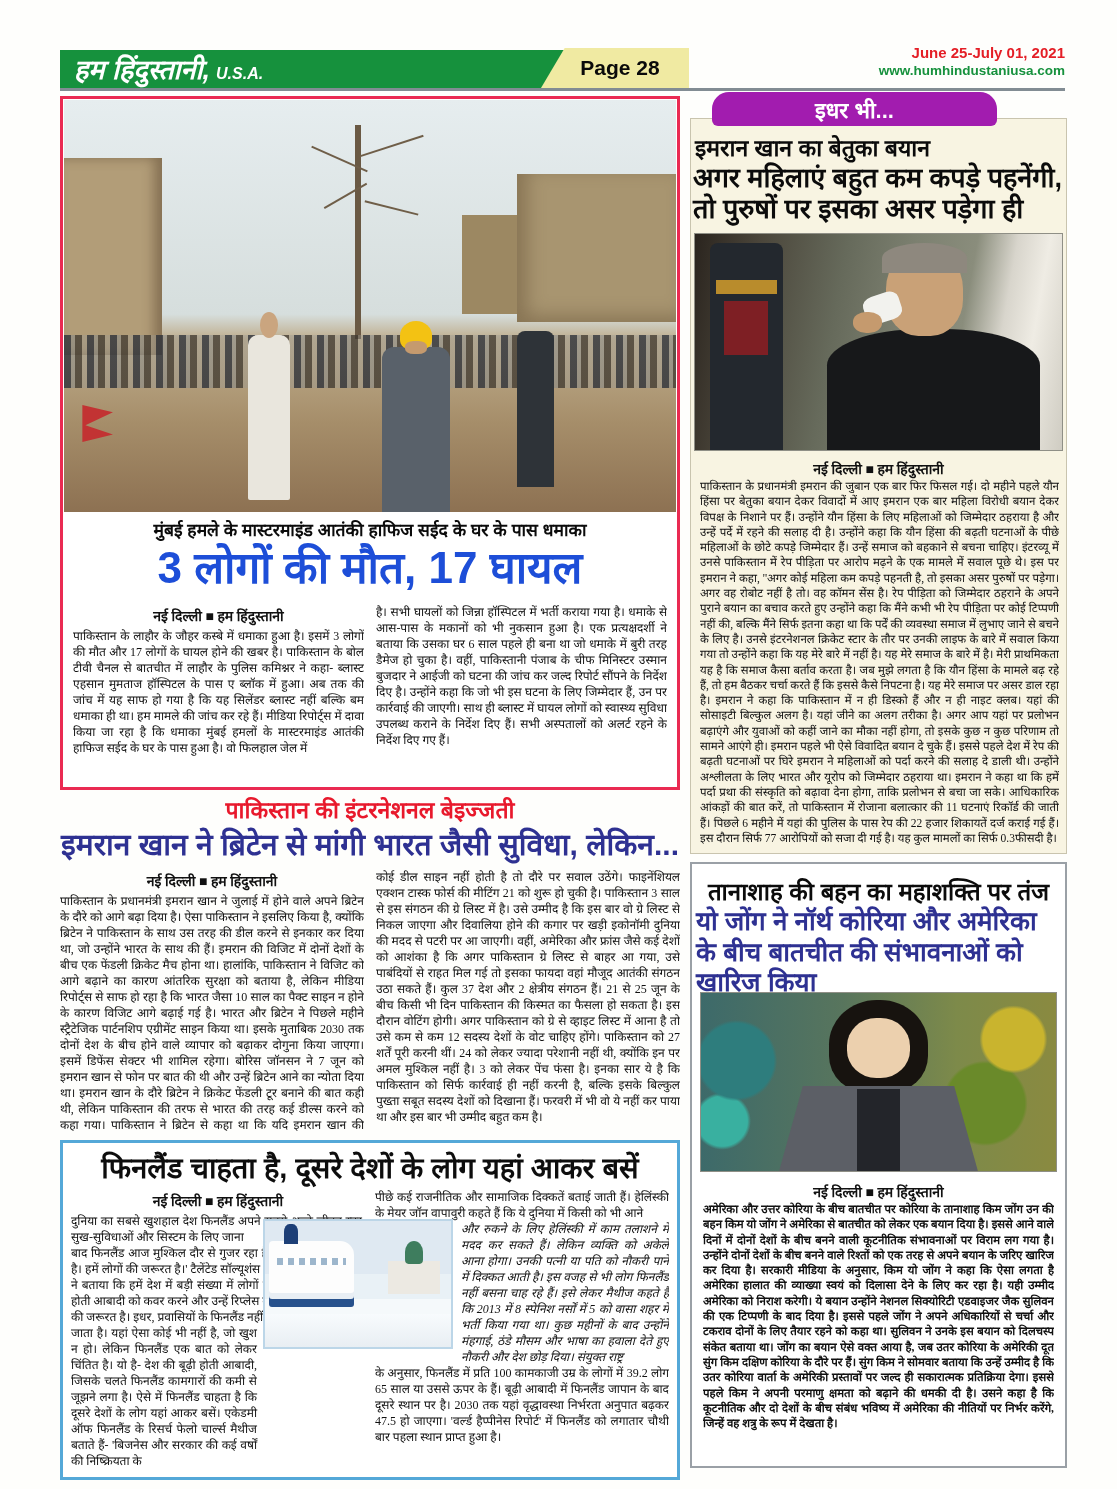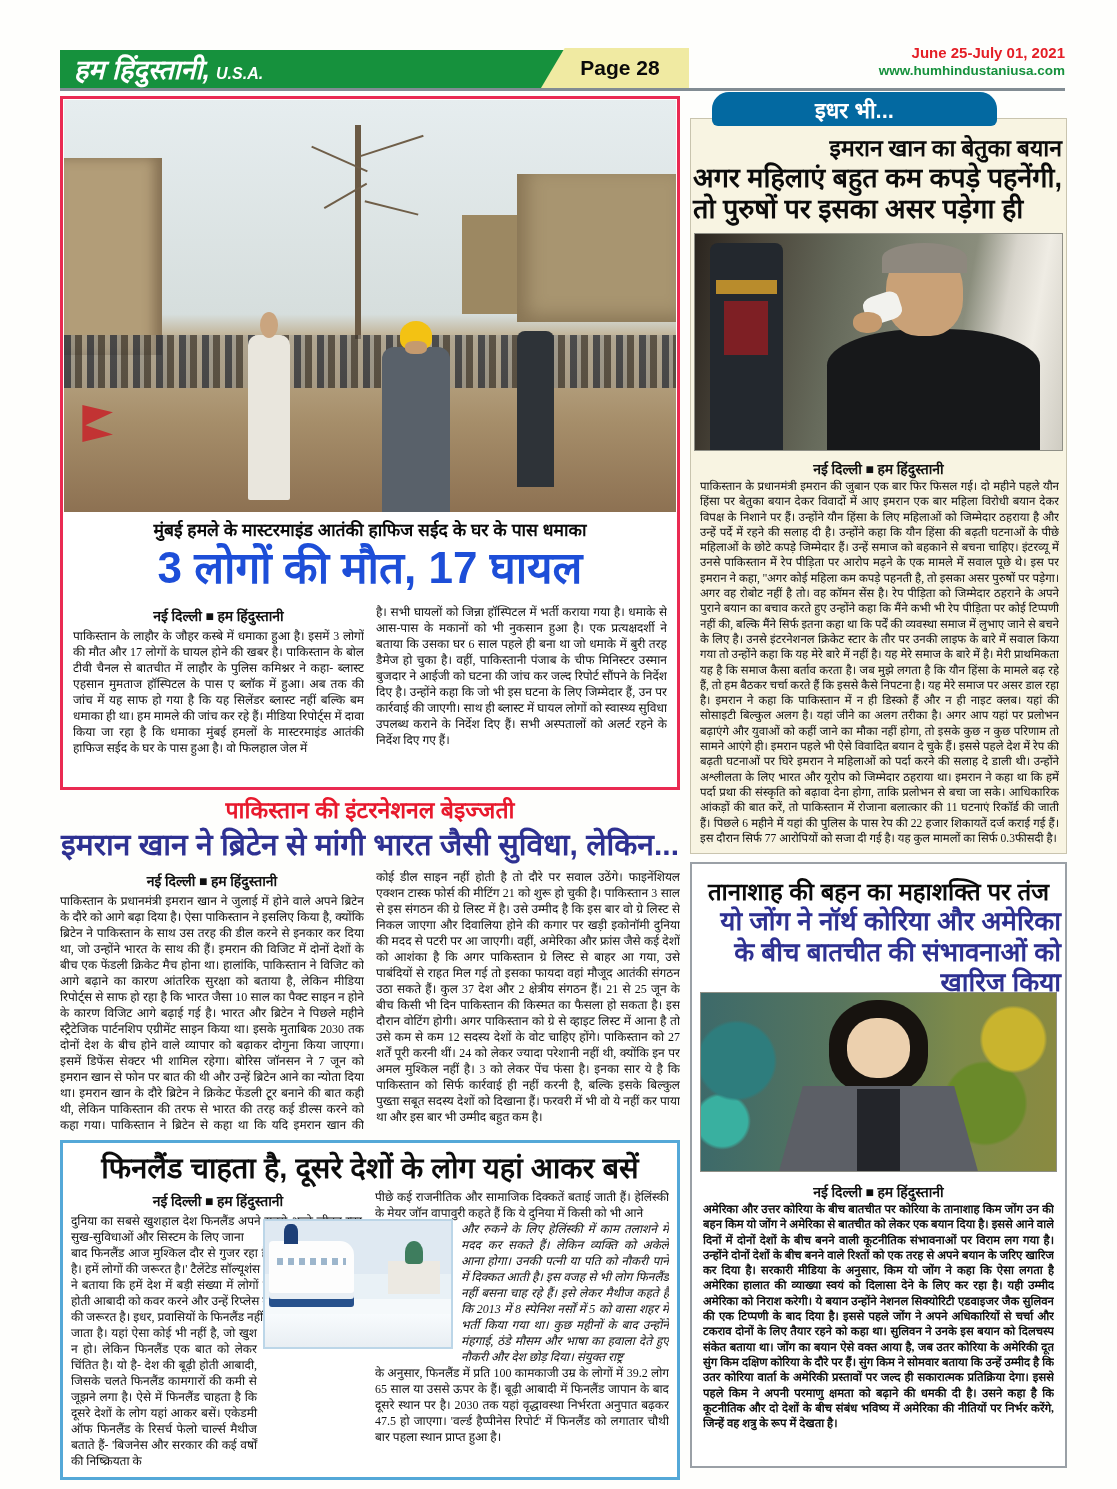--- a/index.html
+++ b/index.html
@@ -74,47 +74,47 @@
      background:linear-gradient(#dfe9f2 0 42%,#e9f1f6 42% 62%,#f5f9fb 62% 100%);}
   .ps-ship{position:absolute;left:2%;top:16%;width:46%;height:52%;background:#fdfdfd;border-radius:4px 14px 3px 3px;
      box-shadow:inset 0 -8px 0 #27518c, inset 0 -14px 0 #e8eef4;}
   .ps-ship::before{content:"";position:absolute;left:18%;top:-26%;width:16%;height:30%;background:#1d3f77;border-radius:40% 40% 0 0;}
   .ps-ship::after{content:"";position:absolute;left:10%;top:26%;width:80%;height:10%;background:repeating-linear-gradient(90deg,#9db6cc 0 6px,#fff 6px 11px);}
   .ps-cath{position:absolute;right:6%;top:32%;width:28%;height:26%;background:#ece9e2;}
   .ps-dome{position:absolute;right:15%;top:16%;width:10%;height:18%;background:#3e7d5e;border-radius:50% 50% 20% 20%;}
   .ps-ice{position:absolute;left:0;bottom:0;width:100%;height:26%;background:linear-gradient(#f8fbfd,#e8eef3);}
 
   
-  .red-tab{left:712px;top:92px;width:285px;height:34px;background:#0369a1;border-radius:17px 17px 6px 6px;
+  .red-tab{left:712px;top:92px;width:285px;height:34px;background:#a21caf;border-radius:17px 17px 6px 6px;
      display:flex;align-items:center;justify-content:center;z-index:3;}
   .red-tab span{color:#fff;font-weight:bold;font-size:22px;font-family:"Liberation Sans",sans-serif;}
   .cream-box{left:690px;top:118px;width:377px;height:736px;background:#f8f4e2;border:1px solid #c9c4ae;box-sizing:border-box;}
-  .idhar-kicker{position:absolute;left:4px;top:12px;width:367px;text-align:right;font-weight:bold;
-     font-size:23px;color:#0b0b0b;font-family:Liberation Serif, serif;}
+  .idhar-kicker{position:absolute;left:4px;top:12px;width:367px;text-align:left;font-weight:bold;
+     font-size:23px;color:#0b0b0b;font-family:Liberation Sans, sans-serif;}
   .idhar-headline{position:absolute;left:2px;top:44px;width:371px;font-weight:bold;
      font-size:27px;line-height:1.15;color:#0b0b0b;font-family:"Liberation Sans",sans-serif;}
   .photo-imran{position:absolute;left:3px;top:114px;width:369px;height:218px;border:1px solid #8f8f86;box-sizing:border-box;overflow:hidden;
      background:linear-gradient(100deg,#2a241e 0%,#4a453a 16%,#666a5b 38%,#7c8070 55%,#8a8d7c 70%,#d8d5cc 80%,#efece4 88%,#cfccc2 100%);}
   .pi-guard{position:absolute;left:4%;top:4%;width:20%;height:96%;background:#23282e;border-radius:8px 8px 0 0;}
   .pi-guard::before{content:"";position:absolute;left:8%;top:18%;width:84%;height:7%;background:#b98c2c;}
   .pi-guard::after{content:"";position:absolute;left:20%;top:28%;width:60%;height:26%;background:#7e1f24;}
   .pi-suit{position:absolute;left:36%;top:44%;width:58%;height:56%;background:#17181a;border-radius:45% 45% 0 0/30% 30% 0 0;}
   .pi-head{position:absolute;left:52%;top:7%;width:21%;height:40%;background:#c9a177;border-radius:46% 46% 42% 42%;}
   .pi-hair{position:absolute;left:51%;top:4%;width:23%;height:14%;background:#8e887e;border-radius:50% 50% 0 0;}
   .pi-mask{position:absolute;left:46%;top:28%;width:10%;height:13%;background:#f2f2ee;border-radius:30%;transform:rotate(-18deg);}
   .pi-hand{position:absolute;left:43%;top:36%;width:8%;height:10%;background:#c59a6e;border-radius:45%;}
   .idhar-byline{position:absolute;left:4px;top:338px;width:367px;}
   .idhar-body{position:absolute;left:9px;top:360px;width:359px;height:368px;overflow:hidden;
      font-size:11.5px;line-height:15.3px;text-align:justify;}
 
   
   .kim-box{left:690px;top:862px;width:377px;height:606px;border:2px solid #9aa0a6;background:#fff;box-sizing:border-box;}
   .kim-kicker{position:absolute;left:4px;top:10px;width:365px;text-align:center;font-weight:bold;
      font-size:24px;color:#0b0b0b;font-family:"Liberation Sans",sans-serif;}
-  .kim-headline{position:absolute;left:4px;top:42px;width:365px;text-align:right;font-weight:bold;
+  .kim-headline{position:absolute;left:4px;top:42px;width:365px;text-align:left;font-weight:bold;
      font-size:26px;line-height:1.18;color:#2e3192;font-family:"Liberation Sans",sans-serif;}
   .photo-kim{position:absolute;left:8px;top:128px;width:357px;height:180px;border:1px solid #8f8f86;box-sizing:border-box;overflow:hidden;
      background:
        radial-gradient(circle at 10% 38%, #2e7d7d 0 11%, rgba(46,125,125,0) 12%),
        radial-gradient(circle at 6% 72%, #39b0a0 0 7%, rgba(57,176,160,0) 8%),
        radial-gradient(circle at 88% 26%, #c9b42e 0 9%, rgba(201,180,46,0) 10%),
        radial-gradient(circle at 80% 62%, #6a8a2a 0 13%, rgba(106,138,42,0) 14%),
        linear-gradient(90deg,#3d6a6a 0%,#58755d 40%,#7d8a4a 72%,#8a8a40 100%);}
   .pk-hair{position:absolute;left:36%;top:4%;width:28%;height:52%;background:#17130f;border-radius:48% 48% 40% 40%;}
   .pk-face{position:absolute;left:41%;top:14%;width:18%;height:34%;background:#ecd0ae;border-radius:46%;}

